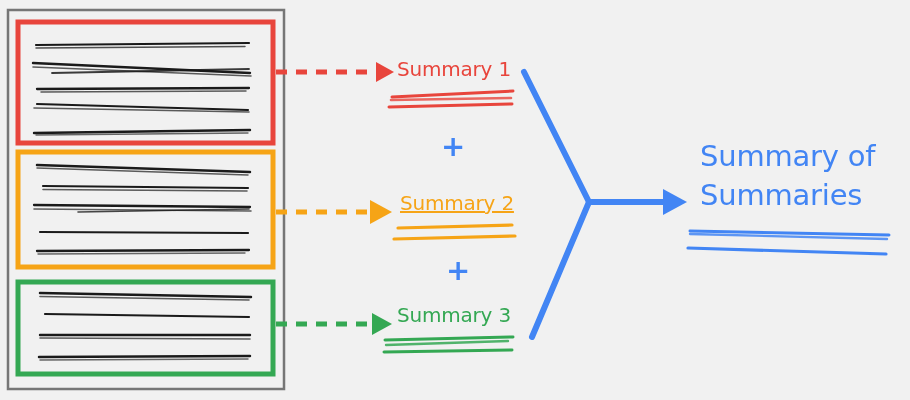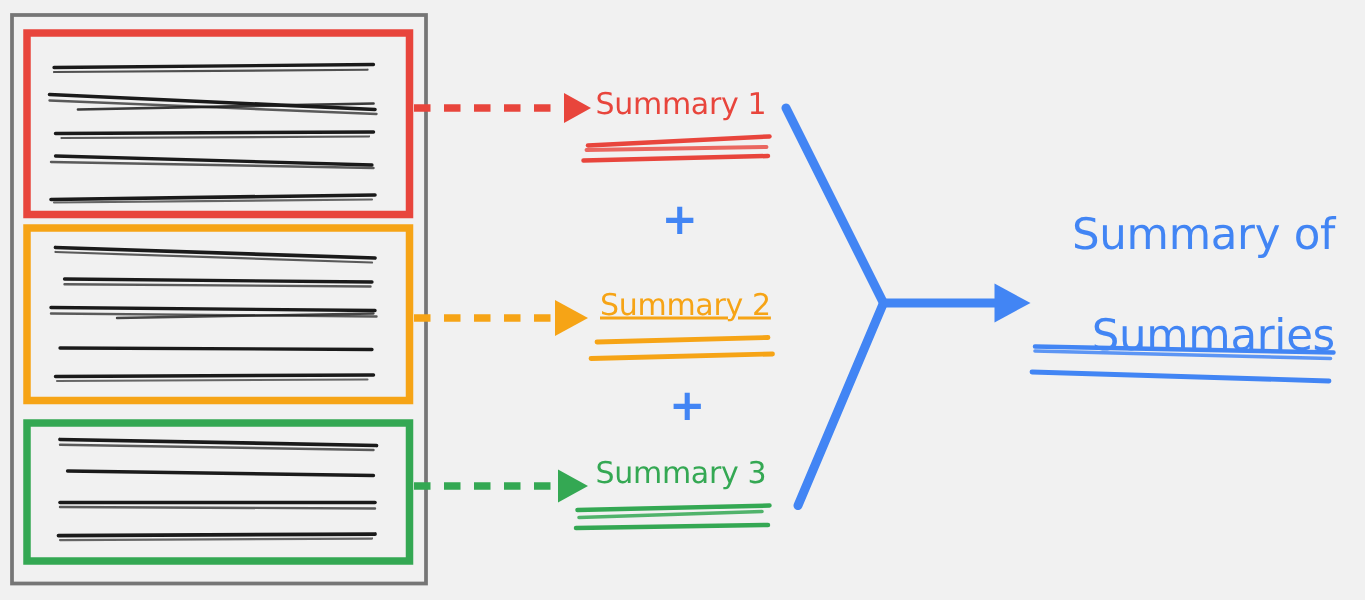--- a/index.html
+++ b/index.html
@@ -32,25 +32,25 @@
   }
   #label-summary-1 { left: 397px; top: 57px; color: #E8453C; text-align: center; }
   #label-summary-2 { left: 400px; top: 191px; color: #F6A416; text-decoration: underline; }
   #label-summary-3 { left: 397px; top: 303px; color: #34A853; text-align: center; }
   #label-final {
     left: 700px;
     top: 137px;
     color: #4285F4;
     font-size: 29px;
     line-height: 39px;
-    text-align: right;
+    text-align: left;
     width: 190px;
     white-space: normal;
   }
-  #label-final .l2 { display: block; margin-top: 28px; }
+  #label-final .l2 { display: block; }
   .plus {
     position: absolute;
     color: #4285F4;
     font-size: 29px;
     font-weight: 600;
     line-height: 1;
   }
   #plus-1 { left: 441px; top: 132px; }
   #plus-2 { left: 446px; top: 256px; }
 </style>

